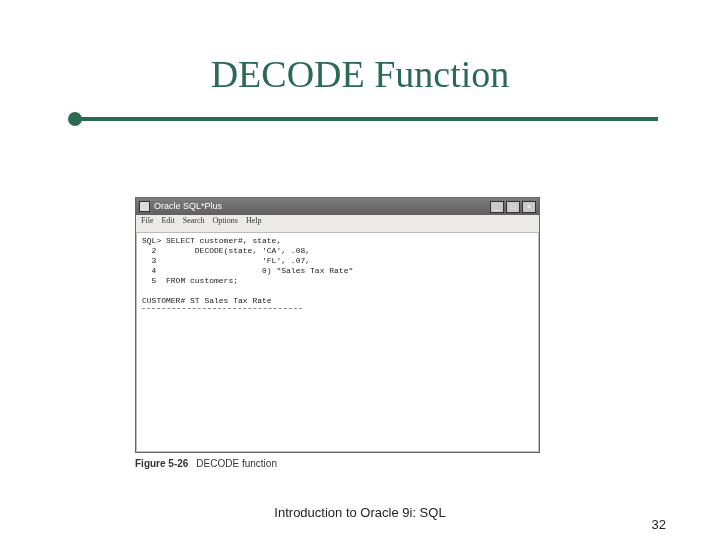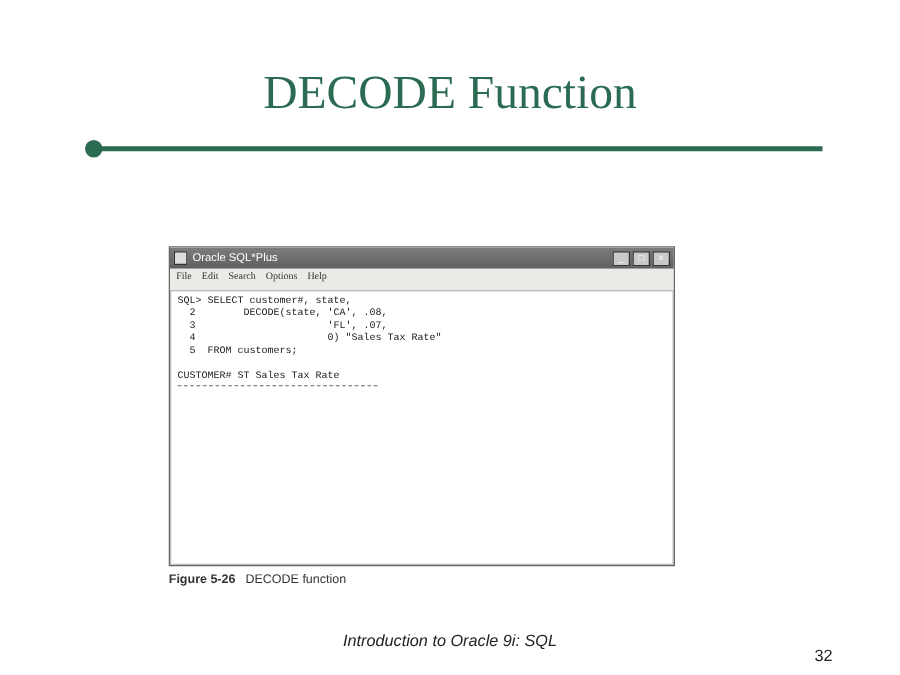--- a/index.html
+++ b/index.html
@@ -101,21 +101,20 @@
   }
   .caption b { margin-right: 8px; margin-top: 28px; }
 
   .footer-center {
     position: absolute;
     bottom: 20px;
     left: 0; right: 0;
     text-align: center;
     font-family: Arial, Helvetica, sans-serif;
     font-size: 13px;
-    font-style: italic;
     color: #222;
   }
   .footer-right {
     position: absolute;
     bottom: 8px;
     right: 54px;
     font-family: Arial, Helvetica, sans-serif;
     font-size: 13px;
     color: #222;
   }

